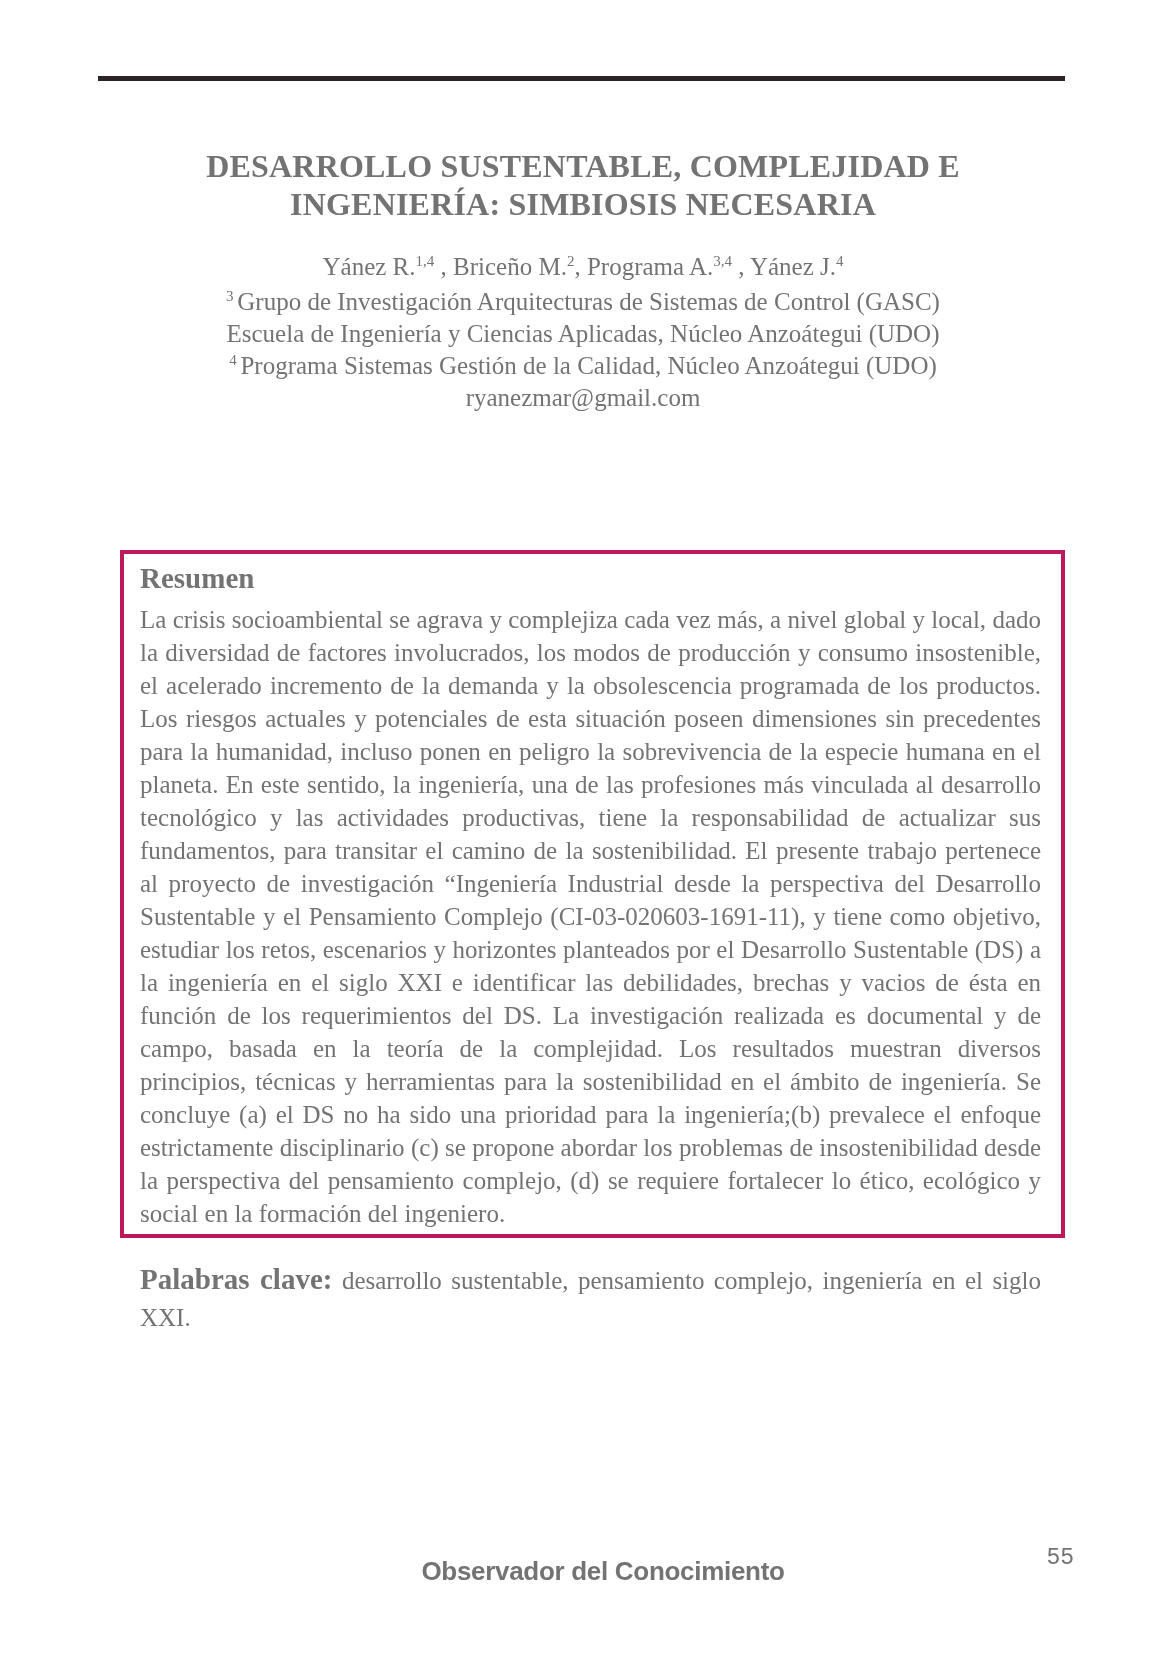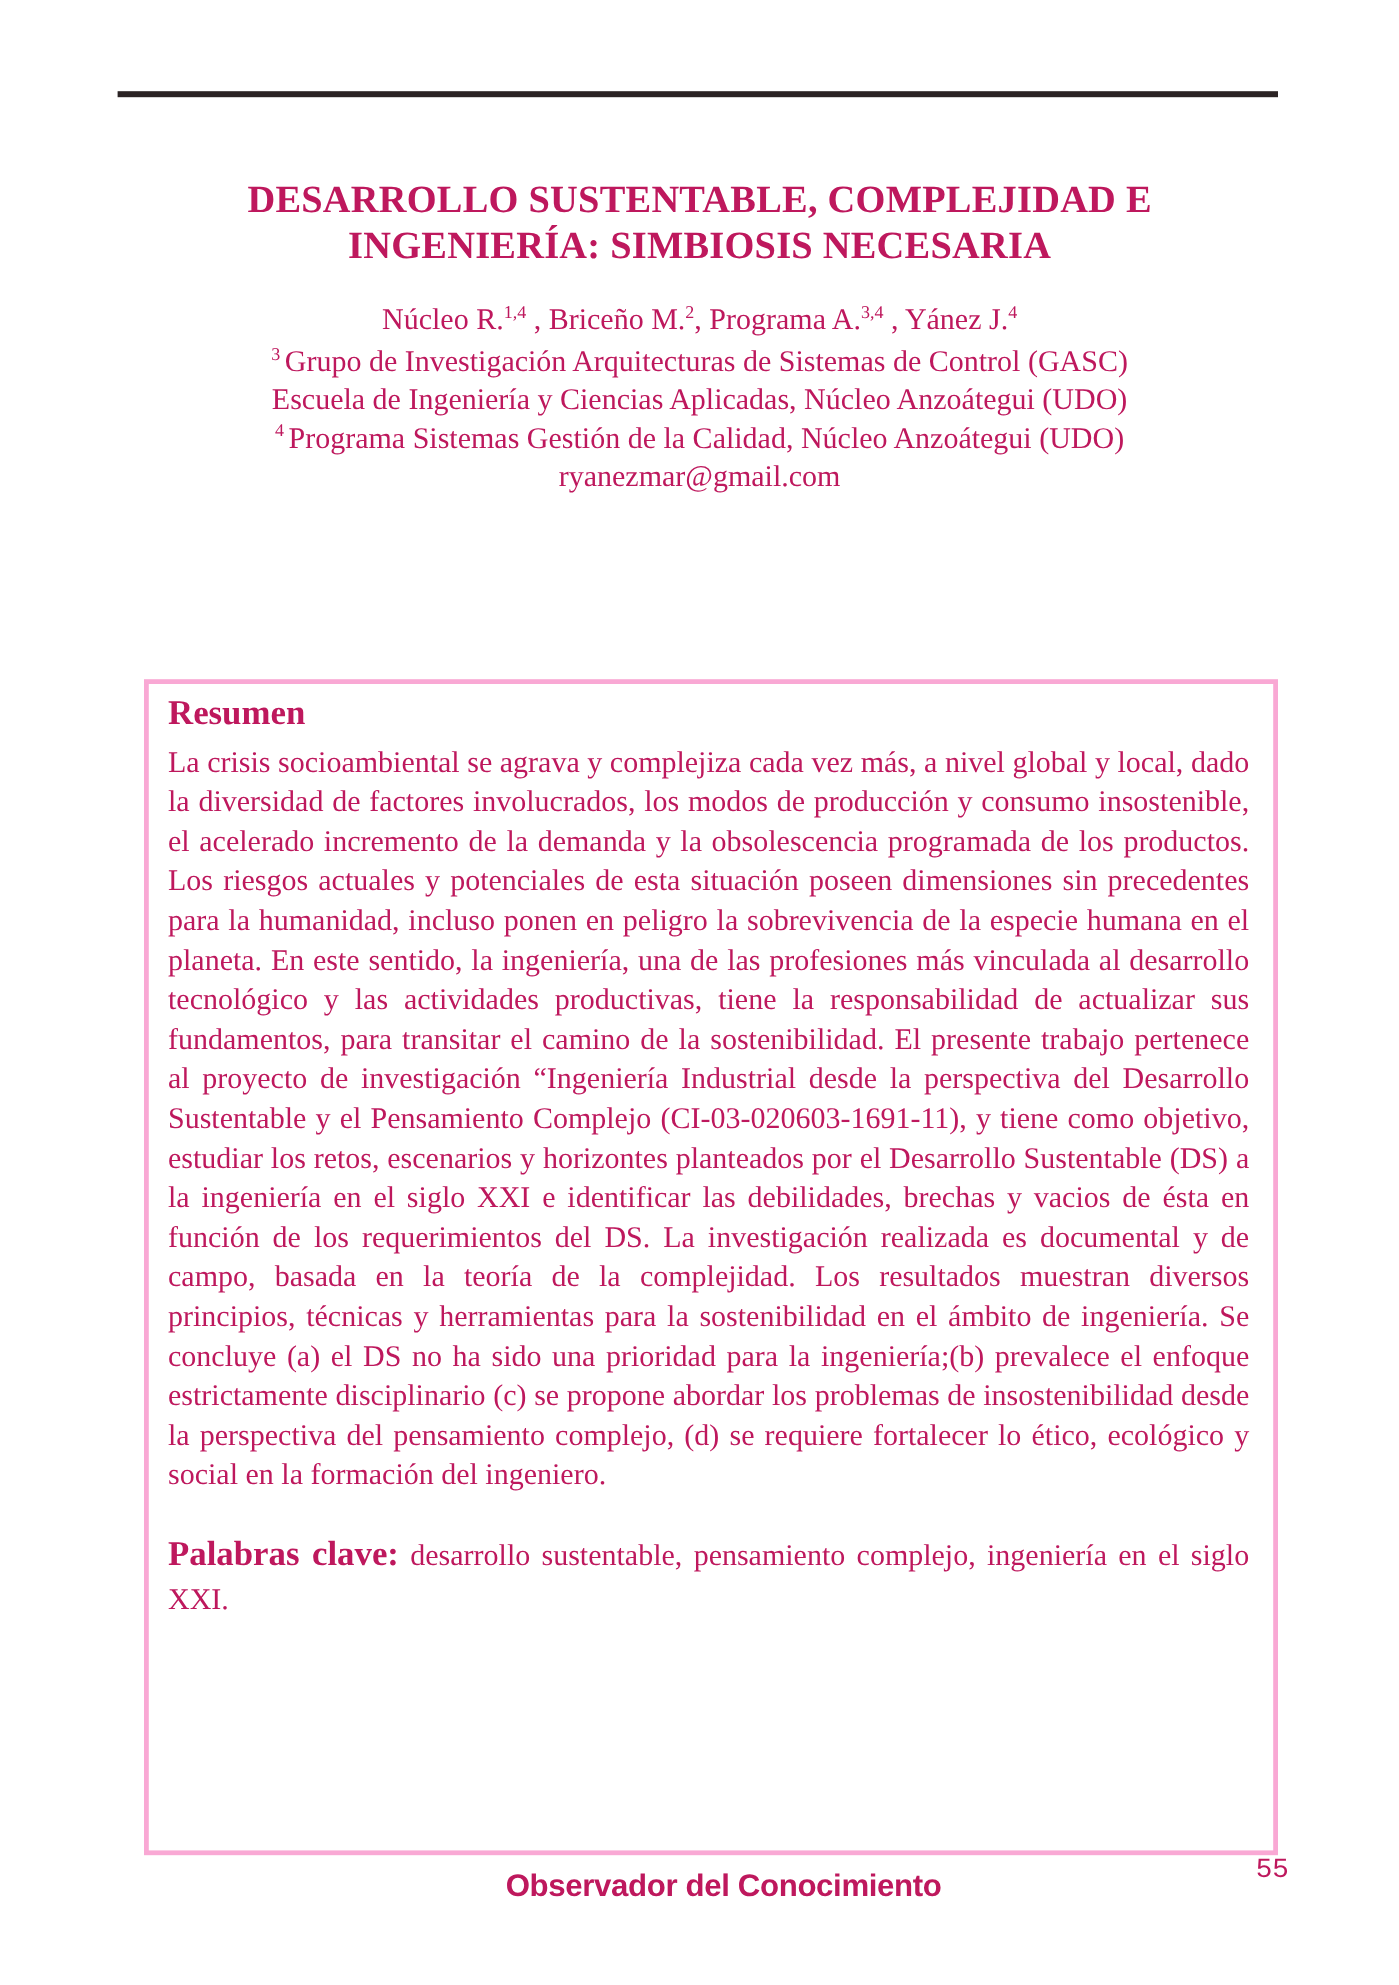--- a/index.html
+++ b/index.html
@@ -5,21 +5,21 @@
   html, body {
     margin: 0;
     padding: 0;
     background: #ffffff;
   }
   .page {
     position: relative;
     width: 1166px;
     height: 1654px;
     background: #ffffff;
-    color: #be185d;
+    color: #737373;
     font-family: "Liberation Serif", serif;
     overflow: hidden;
     margin: 0 auto;
   }
   .top-rule {
     position: absolute;
     left: 98px;
     top: 76px;
     width: 967px;
     height: 5px;
@@ -51,24 +51,24 @@
     margin: 0;
   }
   sup {
     font-size: 15px;
     line-height: 0;
     vertical-align: super;
   }
   .abstract-box {
     position: absolute;
     left: 120px;
-    top: 566px;
+    top: 550px;
     width: 945px;
-    height: 980px;
-    border: 4px solid #f9a8d4;
+    height: 688px;
+    border: 4px solid #be185d;
     box-sizing: border-box;
     padding: 6px 20px 0 16px;
   }
   .abstract-heading {
     font-size: 29px;
     font-weight: bold;
     line-height: 37px;
     margin: 0 0 6px 0;
   }
   .abstract-body {
@@ -113,21 +113,21 @@
 <div class="page">
 
   <div class="top-rule"></div>
 
   <div class="header-block">
     <h1 class="title">
         <span>DESARROLLO SUSTENTABLE, COMPLEJIDAD E</span>
         <span>INGENIERÍA: SIMBIOSIS NECESARIA</span>
       </h1>
 
-    <p class="authors"><span>Núcleo R.</span><sup>1,4</sup><span> , </span><span>Briceño M.</span><sup>2</sup><span>, </span><span>Programa A.</span><sup>3,4</sup><span> , </span><span>Yánez J.</span><sup>4</sup></p>
+    <p class="authors"><span>Yánez R.</span><sup>1,4</sup><span> , </span><span>Briceño M.</span><sup>2</sup><span>, </span><span>Programa A.</span><sup>3,4</sup><span> , </span><span>Yánez J.</span><sup>4</sup></p>
 
     <p class="affil"><sup>3 </sup><span>Grupo de Investigación Arquitecturas de Sistemas de Control (GASC)</span></p>
     <p class="affil"><sup></sup><span>Escuela de Ingeniería y Ciencias Aplicadas, Núcleo Anzoátegui (UDO)</span></p>
     <p class="affil"><sup>4 </sup><span>Programa Sistemas Gestión de la Calidad, Núcleo Anzoátegui (UDO)</span></p>
     <p class="email">ryanezmar@gmail.com</p>
   </div>
 
   <section class="abstract-box">
     <h2 class="abstract-heading">Resumen</h2>
     <p class="abstract-body">La crisis socioambiental se agrava y complejiza cada vez más, a nivel global y local, dado la diversidad de factores involucrados, los modos de producción y consumo insostenible, el acelerado incremento de la demanda y la obsolescencia programada de los productos. Los riesgos actuales y potenciales de esta situación poseen dimensiones sin precedentes para la humanidad, incluso ponen en peligro la sobrevivencia de la especie humana en el planeta. En este sentido, la ingeniería, una de las profesiones más vinculada al desarrollo tecnológico y las actividades productivas, tiene la responsabilidad de actualizar sus fundamentos, para transitar el camino de la sostenibilidad. El presente trabajo pertenece al proyecto de investigación “Ingeniería Industrial desde la perspectiva del Desarrollo Sustentable y el Pensamiento Complejo (CI-03-020603-1691-11), y tiene como objetivo, estudiar los retos, escenarios y horizontes planteados por el Desarrollo Sustentable (DS) a la ingeniería en el siglo XXI e identificar las debilidades, brechas y vacios de ésta en función de los requerimientos del DS. La investigación realizada es documental y de campo, basada en la teoría de la complejidad. Los resultados muestran diversos principios, técnicas y herramientas para la sostenibilidad en el ámbito de ingeniería. Se concluye (a) el DS no ha sido una prioridad para la ingeniería;(b) prevalece el enfoque estrictamente disciplinario (c) se propone abordar los problemas de insostenibilidad desde la perspectiva del pensamiento complejo, (d) se requiere fortalecer lo ético, ecológico y social en la formación del ingeniero.</p>

